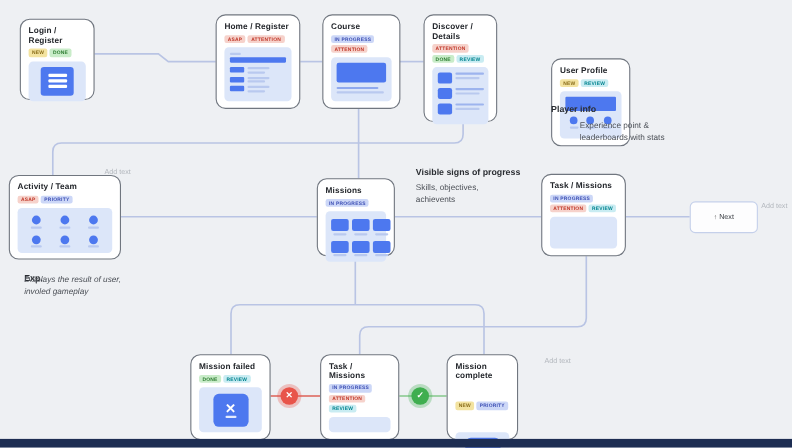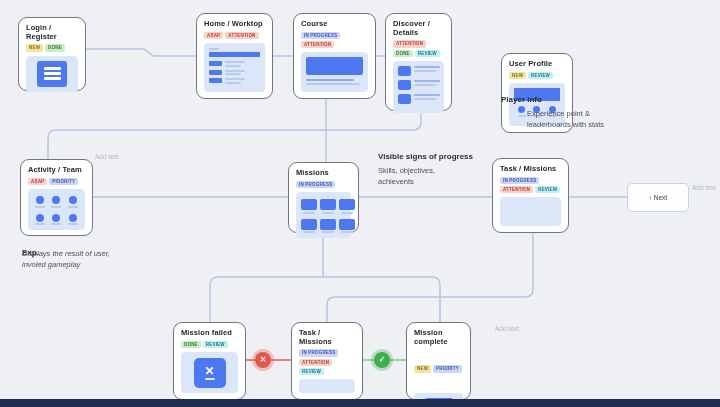--- a/index.html
+++ b/index.html
@@ -101,21 +101,21 @@
     <div class="panel center">
       <div class="form-icon">
           <i></i>
           <i></i>
           <i></i>
         </div>
     </div>
   </div>
 
   <div class="card" style="left:196px;top:13px;width:77px;height:86px;">
-    <div class="card-title">Home / Worktop</div>
+    <div class="card-title">Home / Register</div>
     <div class="badges">
       <span class="badge b-red">ASAP</span>
       <span class="badge b-red">ATTENTION</span>
     </div>
     <div class="panel">
       <div class="tiny-line" style="width:10px;margin-bottom:2px;"></div>
       <div class="home-head"></div>
       <div class="hrow">
           <span class="pill"></span>
           <span class="stack">
@@ -133,21 +133,21 @@
       <div class="hrow">
           <span class="pill"></span>
           <span class="stack">
             <span class="tiny-line" style="width:20px;"></span>
             <span class="tiny-line" style="width:16px;"></span>
           </span>
         </div>
     </div>
   </div>
 
-  <div class="card" style="left:293px;top:13px;width:83px;height:86px;">
+  <div class="card" style="left:293px;top:13px;width:71px;height:86px;">
     <div class="card-title">Course</div>
     <div class="badges">
       <span class="badge b-blue">IN PROGRESS</span>
       <span class="badge b-red">ATTENTION</span>
     </div>
     <div class="panel">
       <div class="course-hero"></div>
       <div class="line-a"></div>
       <div class="line-b"></div>
     </div>
@@ -203,21 +203,21 @@
             <span class="tiny-line" style="width:8px;"></span>
           </span>
         <span class="p-user">
             <span class="dot"></span>
             <span class="tiny-line" style="width:8px;"></span>
           </span>
       </div>
     </div>
   </div>
 
-  <div class="card" style="left:20px;top:159px;width:73px;height:77px;">
+  <div class="card" style="left:8px;top:159px;width:102px;height:77px;">
     <div class="card-title">Activity / Team</div>
     <div class="badges">
       <span class="badge b-red">ASAP</span>
       <span class="badge b-blue">PRIORITY</span>
     </div>
     <div class="panel">
       <div class="a-grid">
         <span class="a-user">
             <span class="dot"></span>
             <span class="tiny-line"></span>

